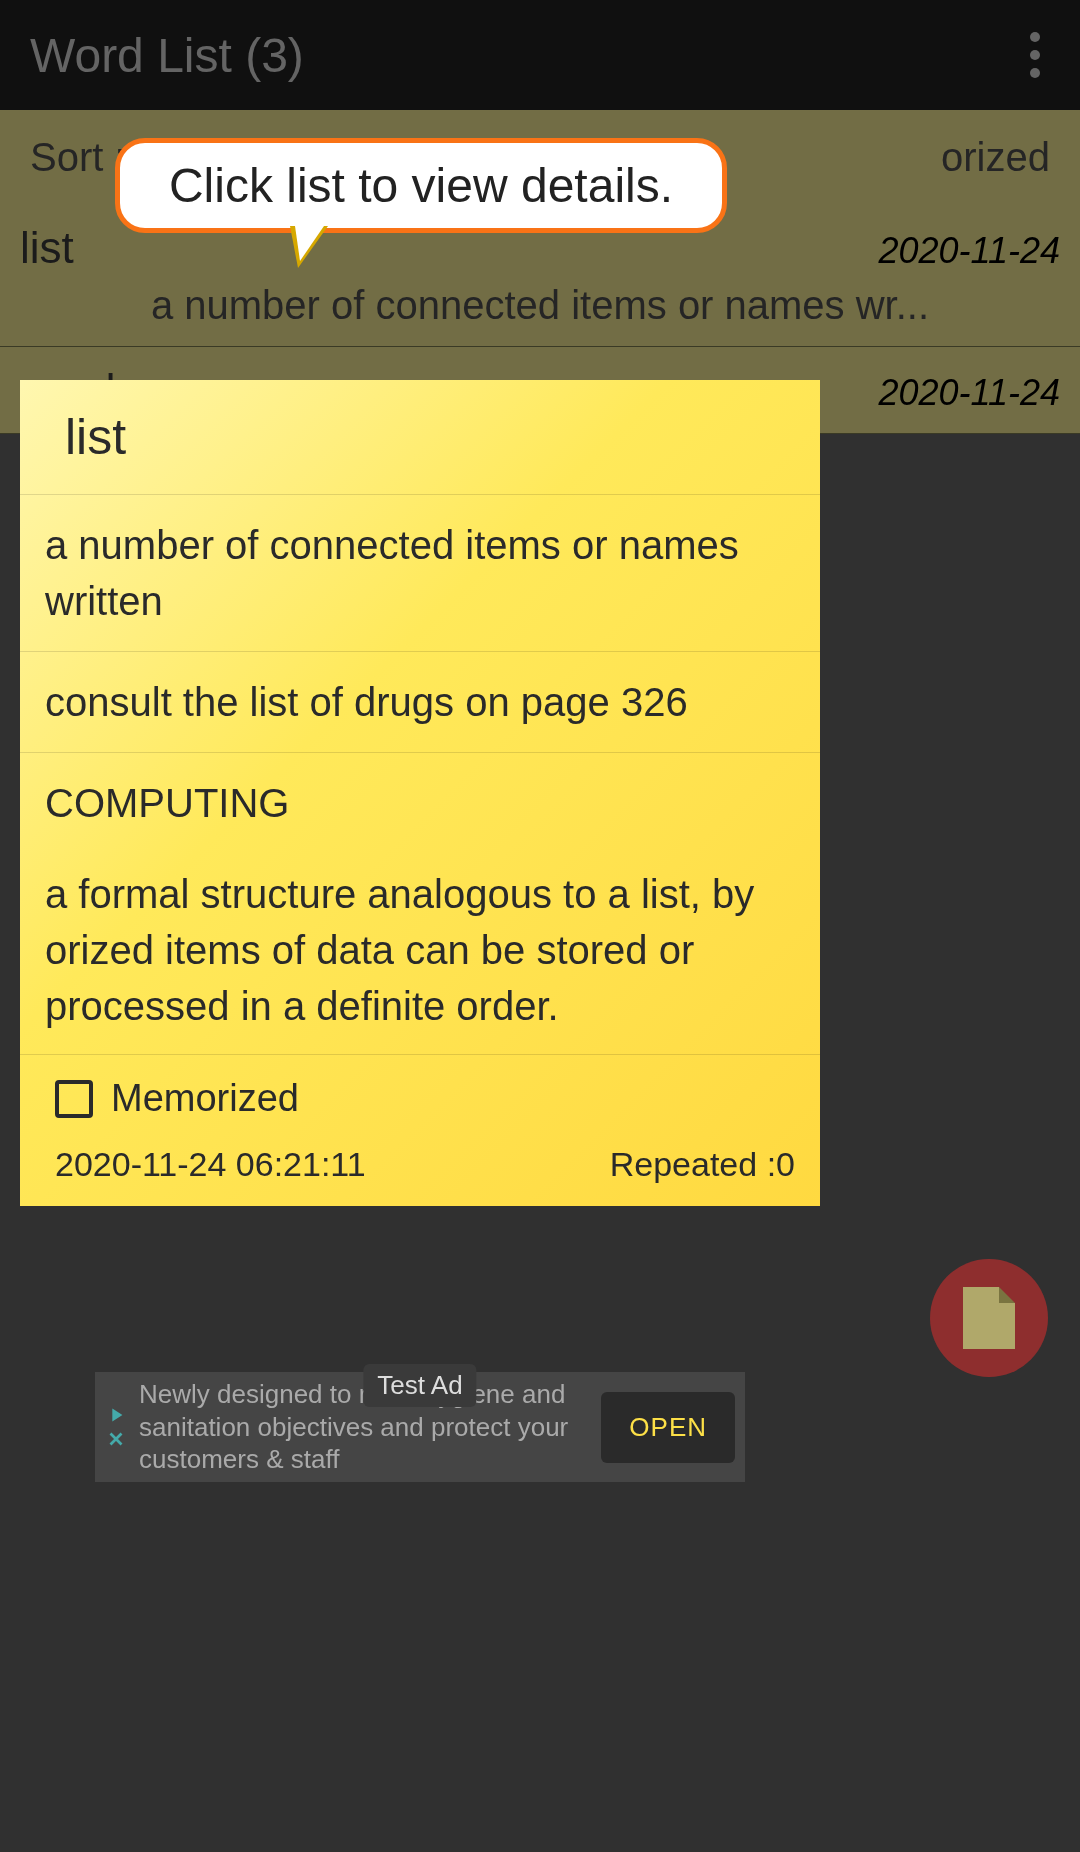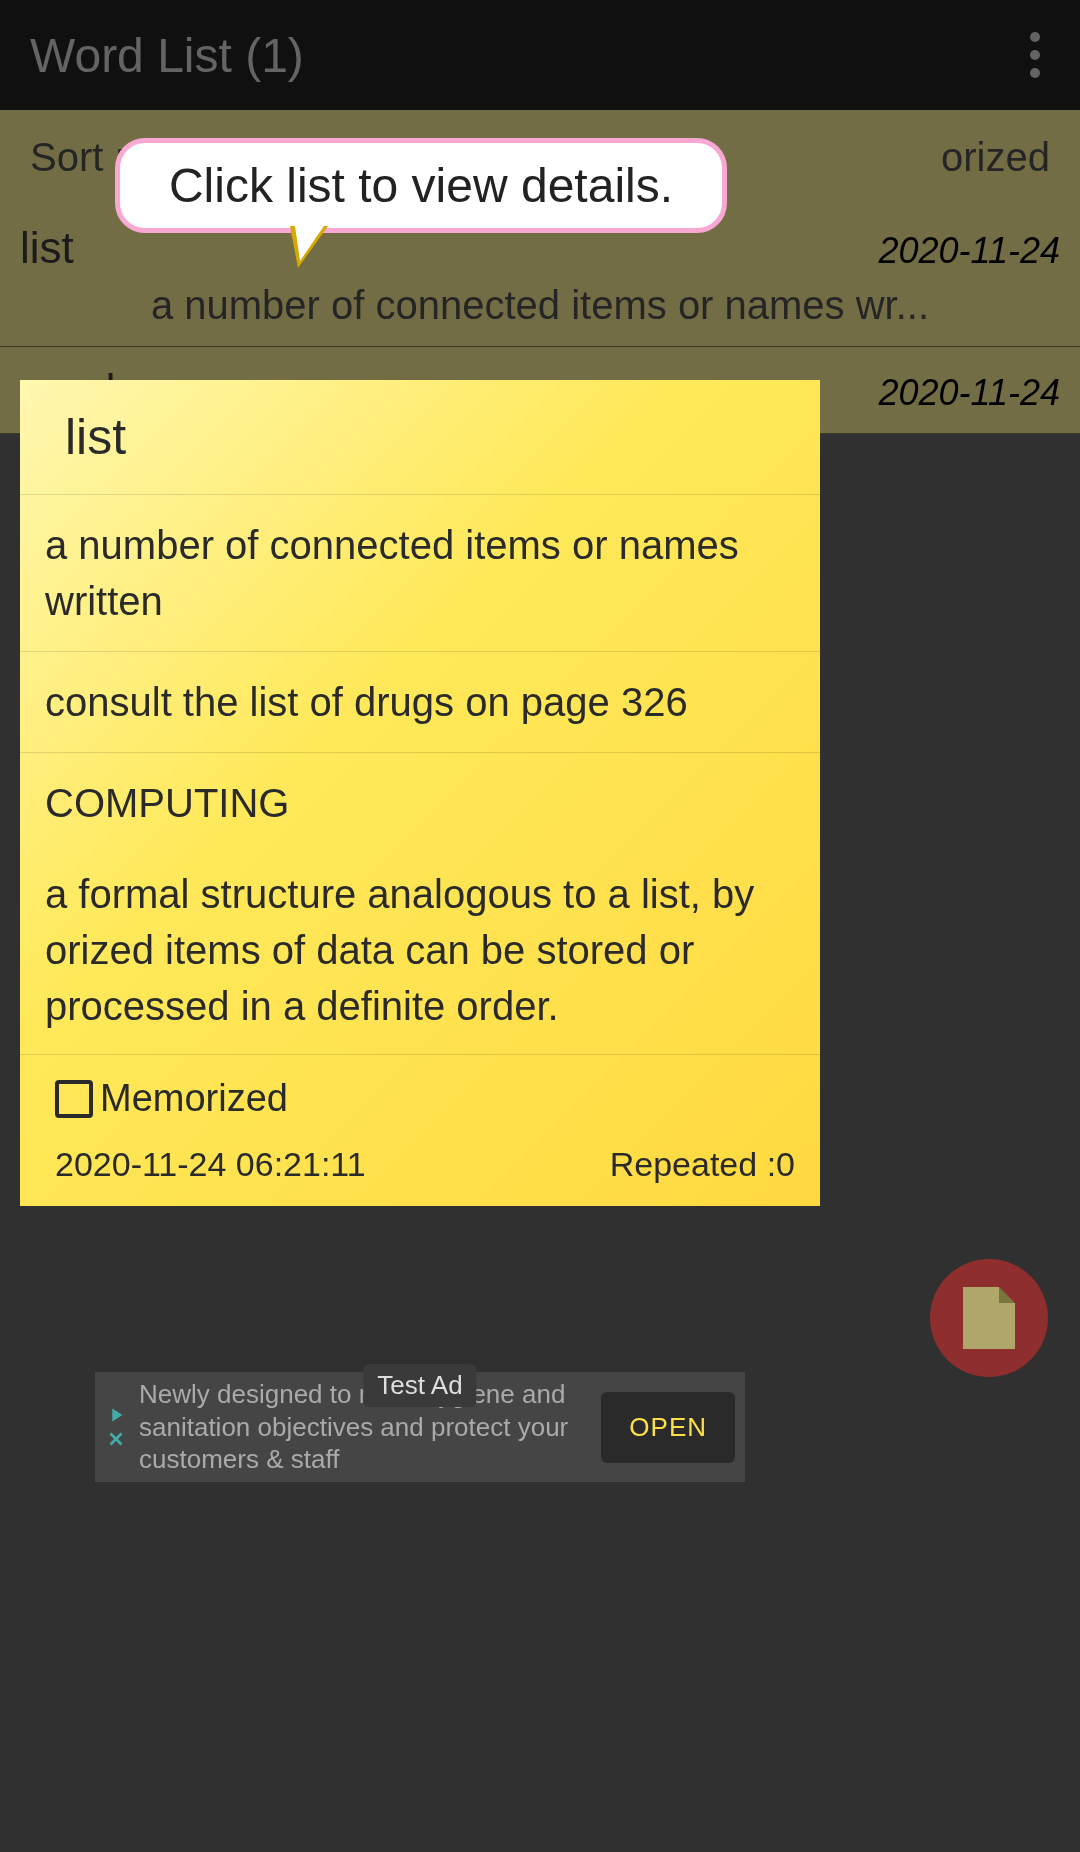--- a/index.html
+++ b/index.html
@@ -83,21 +83,21 @@
   background: rgba(0,0,0,0.35);
 }
 
 .tooltip {
   position: absolute;
   top: 138px;
   left: 115px;
   width: 612px;
   height: 95px;
   background: #fff;
-  border: 5px solid #f9a8d4;
+  border: 5px solid #f97316;
   border-radius: 30px;
   display: flex;
   align-items: center;
   justify-content: center;
   z-index: 20;
   font-family: Arial, sans-serif;
 }
 .tooltip-text {
   font-size: 48px;
   color: #222;
@@ -149,21 +149,21 @@
 }
 .detail-section .cat {
   margin-bottom: 35px;
 }
 .detail-footer {
   padding: 22px 25px 22px 35px;
 }
 .memorized-row {
   display: flex;
   align-items: center;
-  gap: 7px;
+  gap: 18px;
   font-size: 38px;
 }
 .checkbox {
   width: 38px;
   height: 38px;
   border: 4px solid #2a2a2a;
   border-radius: 4px;
 }
 .meta-row {
   display: flex;
@@ -251,21 +251,21 @@
   position: absolute;
   top: 110px;
   left: 0;
   right: 0;
 }
 </style>
 </head>
 <body>
 
 <div class="app-bar">
-  <div class="app-title">Word List  (1)</div>
+  <div class="app-title">Word List  (3)</div>
   <div class="menu-dots">
     <span></span>
       <span></span>
       <span></span>
   </div>
 </div>
 
 <div class="bg-list">
   <div class="sort-bar">
     <span>Sort :</span>

